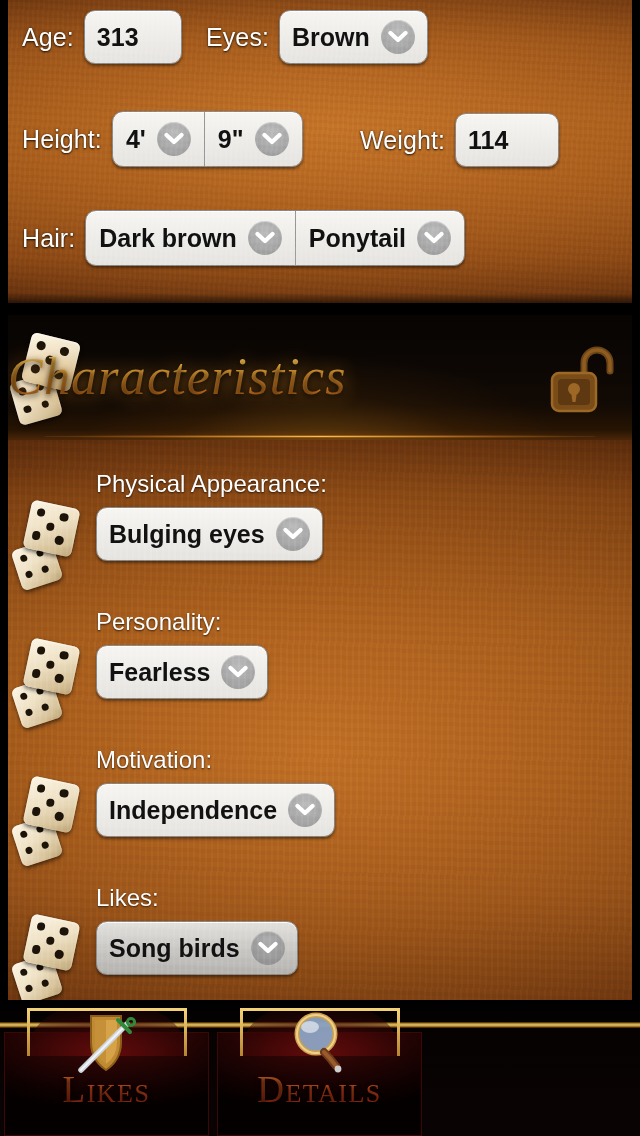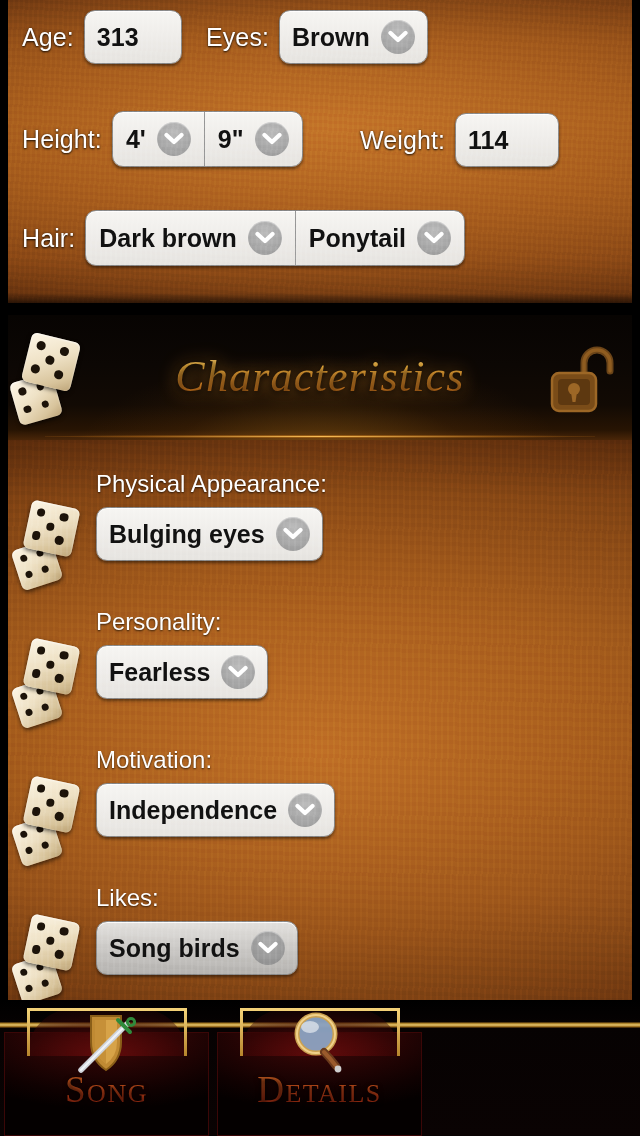--- a/index.html
+++ b/index.html
@@ -73,23 +73,22 @@
   
   .hdr{
     position:absolute; left:8px; top:315px; width:624px; height:125px;
     background:
       radial-gradient(ellipse 55% 120% at 50% 118%, rgba(255,170,40,.30) 0%, rgba(160,90,15,.10) 45%, rgba(0,0,0,0) 72%),
       linear-gradient(180deg,#070402 0%,#0c0704 40%,#120a04 72%,#271403 92%,#4a2608 100%);
     overflow:hidden;
   }
   .hdr-title{
     position:absolute; left:0; right:0; top:50%; transform:translateY(-52%);
-    text-align:center;
     font-family:"Liberation Serif", serif;
-    font-size:44px; font-style:italic; font-weight:400; letter-spacing:1.2px;
+    font-size:52px; font-style:italic; font-weight:400; letter-spacing:1.2px;
     background:linear-gradient(180deg,#f7d68a 0%,#f0b33f 28%,#e2902b 55%,#c9731c 78%,#b25f14 100%);
     -webkit-background-clip:text; background-clip:text; color:transparent;
     text-shadow:0 2px 6px rgba(0,0,0,.85);
     filter:drop-shadow(0 0 9px rgba(236,150,40,.45));
   }
   .hdr-glow{
     position:absolute; left:6%; right:6%; bottom:2px; height:3px;
     background:radial-gradient(ellipse at 50% 50%, rgba(255,196,90,.95) 0%, rgba(214,130,30,.45) 45%, rgba(0,0,0,0) 80%);
   }
 
@@ -422,21 +421,21 @@
         <svg width="96" height="74" viewBox="0 0 96 74">
           <path d="M32 8 L62 8 L62 34 Q62 52 47 62 Q32 52 32 34 Z" fill="#c08a33" stroke="#8a5e18" stroke-width="2"></path>
           <path d="M36 12 L58 12 L58 34 Q58 48 47 56 Q36 48 36 34 Z" fill="#d7a348"></path>
           <path d="M47 12 L47 56 Q36 48 36 34 L36 12 Z" fill="#b8822c" opacity=".55"></path>
           <path d="M22 62 L68 16" stroke="#cfd3da" stroke-width="5.5" stroke-linecap="round"></path>
           <path d="M22 62 L68 16" stroke="#f0f3f7" stroke-width="2.2" stroke-linecap="round"></path>
           <path d="M59 12 L71 24" stroke="#2f8a3c" stroke-width="4" stroke-linecap="round"></path>
           <circle cx="72" cy="14" r="3.6" fill="none" stroke="#2f8a3c" stroke-width="3"></circle>
         </svg>
       </div>
-      <div class="tab-label">Song</div>
+      <div class="tab-label">Likes</div>
     </div>
 
     <div class="tab inactive">
       <div class="tab-plate"></div>
       <div class="tab-arch"></div>
       <div class="tab-icon">
         <svg width="96" height="74" viewBox="0 0 96 74">
           <circle cx="44" cy="26" r="19" fill="#8fa9c9" opacity=".92"></circle>
           <circle cx="44" cy="26" r="19" fill="none" stroke="#caa050" stroke-width="5"></circle>
           <circle cx="44" cy="26" r="19" fill="none" stroke="#f0d089" stroke-width="2"></circle>

